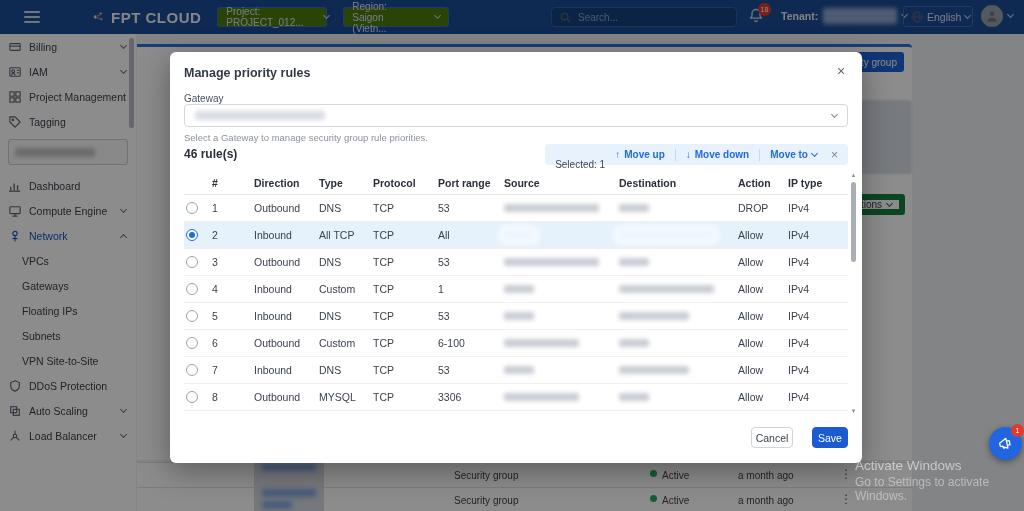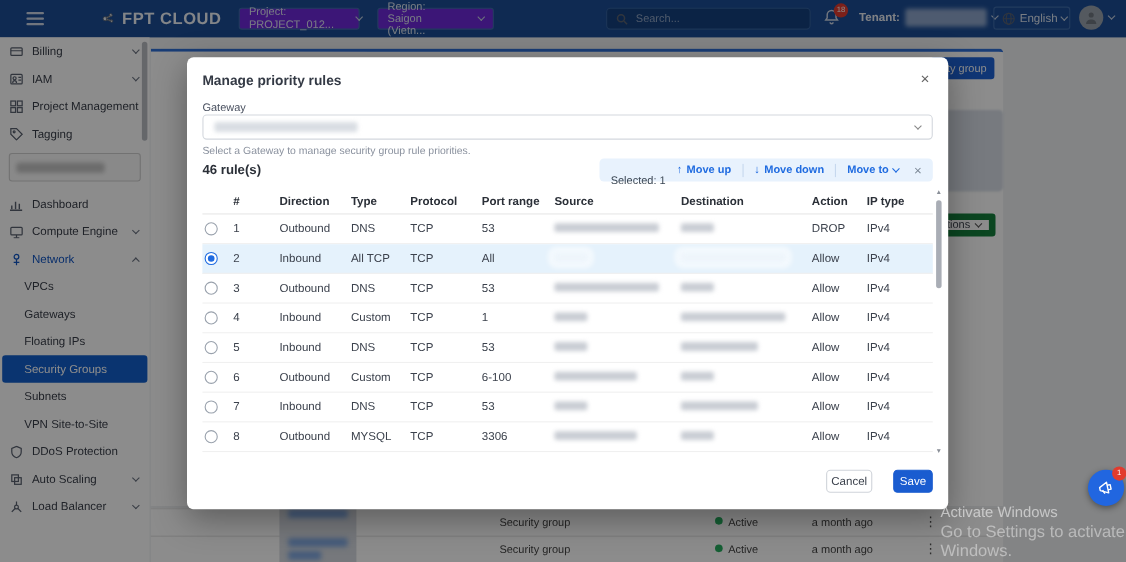--- a/index.html
+++ b/index.html
@@ -7,21 +7,21 @@
 
   
   #page { position:absolute; inset:0; z-index:1; }
 
   
   #topbar { position:absolute; left:0; top:0; width:1024px; height:34px; background:#1d4e96; display:flex; align-items:center; color:#e8ecf2; }
   .burger { width:16px; height:12px; margin-left:24px; display:flex; flex-direction:column; justify-content:space-between; cursor:pointer; }
   .burger i { display:block; height:2px; background:#cdd6e6; border-radius:1px; }
   .logo-wrap { display:flex; align-items:center; gap:6px; margin-left:52px; }
   .logo-text { font-size:15px; font-weight:bold; letter-spacing:0.5px; color:#eef2f8; }
-  .tb-pill { height:20px; background:#6d28d9; border:1px solid #3e6cab; border-radius:3px; display:flex; align-items:center; gap:20px; padding:0 8px; font-size:10px; color:#dbe3ef; cursor:pointer; }
+  .tb-pill { height:20px; background:#4d7c0f; border:1px solid #3e6cab; border-radius:3px; display:flex; align-items:center; gap:20px; padding:0 8px; font-size:10px; color:#dbe3ef; cursor:pointer; }
   .pill-project { margin-left:16px; width:110px; }
   .pill-region { margin-left:16px; width:106px; }
   .chev { width:5px; height:5px; border-right:1.5px solid #c3cfe0; border-bottom:1.5px solid #c3cfe0; transform:rotate(45deg); margin-top:-3px; flex:none; }
   .chev.up { transform:rotate(-135deg); margin-top:3px; }
   .searchbox { position:absolute; left:551px; top:7px; width:186px; height:20px; background:#14407e; border:1px solid #33619f; border-radius:4px; display:flex; align-items:center; padding:0 7px; gap:6px; }
   .searchbox input { background:transparent; border:none; outline:none; color:#aebdd4; font-size:10px; width:140px; font-family:"Liberation Sans",sans-serif; }
   .searchbox input::placeholder { color:#8fa3c2; }
   .bell-wrap { position:absolute; left:748px; top:7px; width:24px; height:22px; cursor:pointer; }
   .badge-red { position:absolute; left:10px; top:-4px; min-width:13px; height:13px; background:#e23b2e; border-radius:7px; color:#fff; font-size:7px; display:flex; align-items:center; justify-content:center; padding:0 2px; }
   .tenant-wrap { position:absolute; left:781px; top:8px; display:flex; align-items:center; gap:5px; }
@@ -112,21 +112,21 @@
   .m-scroll .thumb { position:absolute; left:1px; top:10px; width:5px; height:80px; background:#a9adb5; border-radius:3px; }
 
   .m-footer { position:absolute; right:14px; top:375px; display:flex; gap:19px; }
   .btn { height:21px; border-radius:4px; font-size:10.5px; display:flex; align-items:center; justify-content:center; cursor:pointer; font-family:"Liberation Sans",sans-serif; }
   .btn-cancel { width:42px; background:#fff; border:1px solid #d0d4da; color:#3c424d; }
   .btn-save { width:36px; background:#1a5cd0; border:1px solid #1a5cd0; color:#fff; }
 
   
   #watermark { position:absolute; left:855px; top:458px; z-index:4; color:rgba(240,240,240,0.62); pointer-events:none; }
   #watermark .l1 { font-size:13.5px; }
-  #watermark .l2 { font-size:15px; color:rgba(240,240,240,0.5); margin-top:2px; }
+  #watermark .l2 { font-size:12px; color:rgba(240,240,240,0.5); margin-top:2px; }
   #fab { position:absolute; left:989px; top:427px; width:33px; height:33px; border-radius:50%; background:#2166e0; z-index:4; display:flex; align-items:center; justify-content:center; box-shadow:0 2px 6px rgba(0,0,0,0.4); cursor:pointer; }
   #fab .badge-red { left:22px; top:-3px; }
 </style>
 </head>
 <body>
 
 <div id="page">
 
   <div id="topbar">
     <div class="burger">
@@ -278,23 +278,20 @@
       <span class="chev up"></span>
     </div>
     <div class="side-child">
         <span>VPCs</span>
       </div>
     <div class="side-child">
         <span>Gateways</span>
       </div>
     <div class="side-child">
         <span>Floating IPs</span>
-      </div>
-    <div class="side-child active">
-        <span>Security Groups</span>
       </div>
     <div class="side-child">
         <span>Subnets</span>
       </div>
     <div class="side-child">
         <span>VPN Site-to-Site</span>
       </div>
     <div class="side-item">
       <span class="sicon">
           <svg width="12" height="12" viewBox="0 0 14 14" fill="none" stroke-width="1.3">

